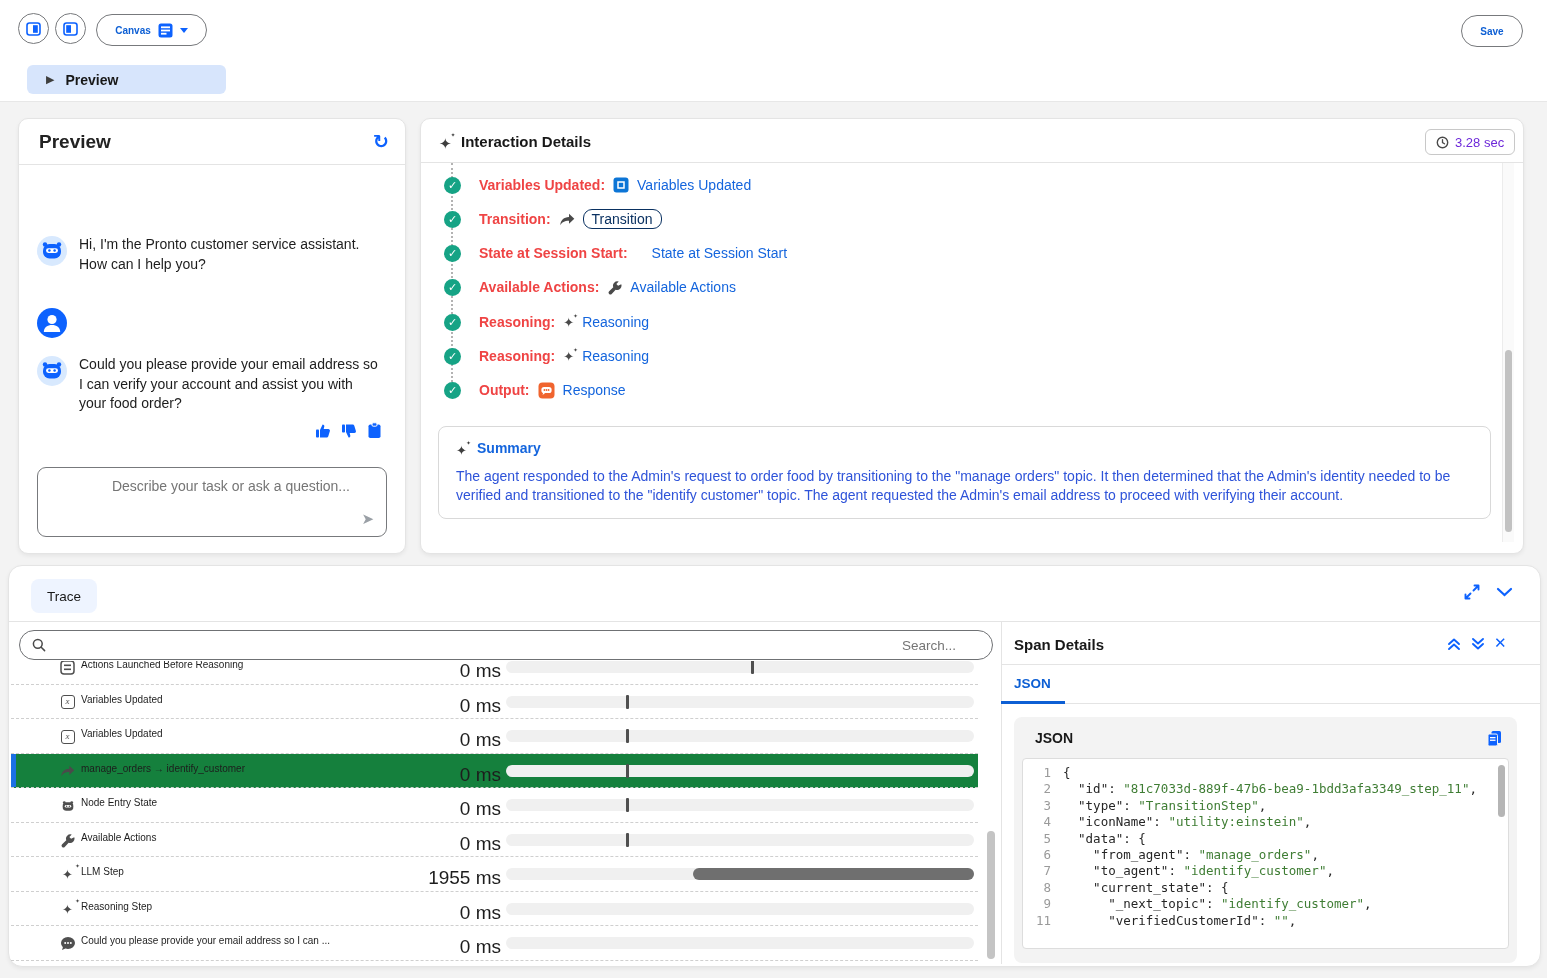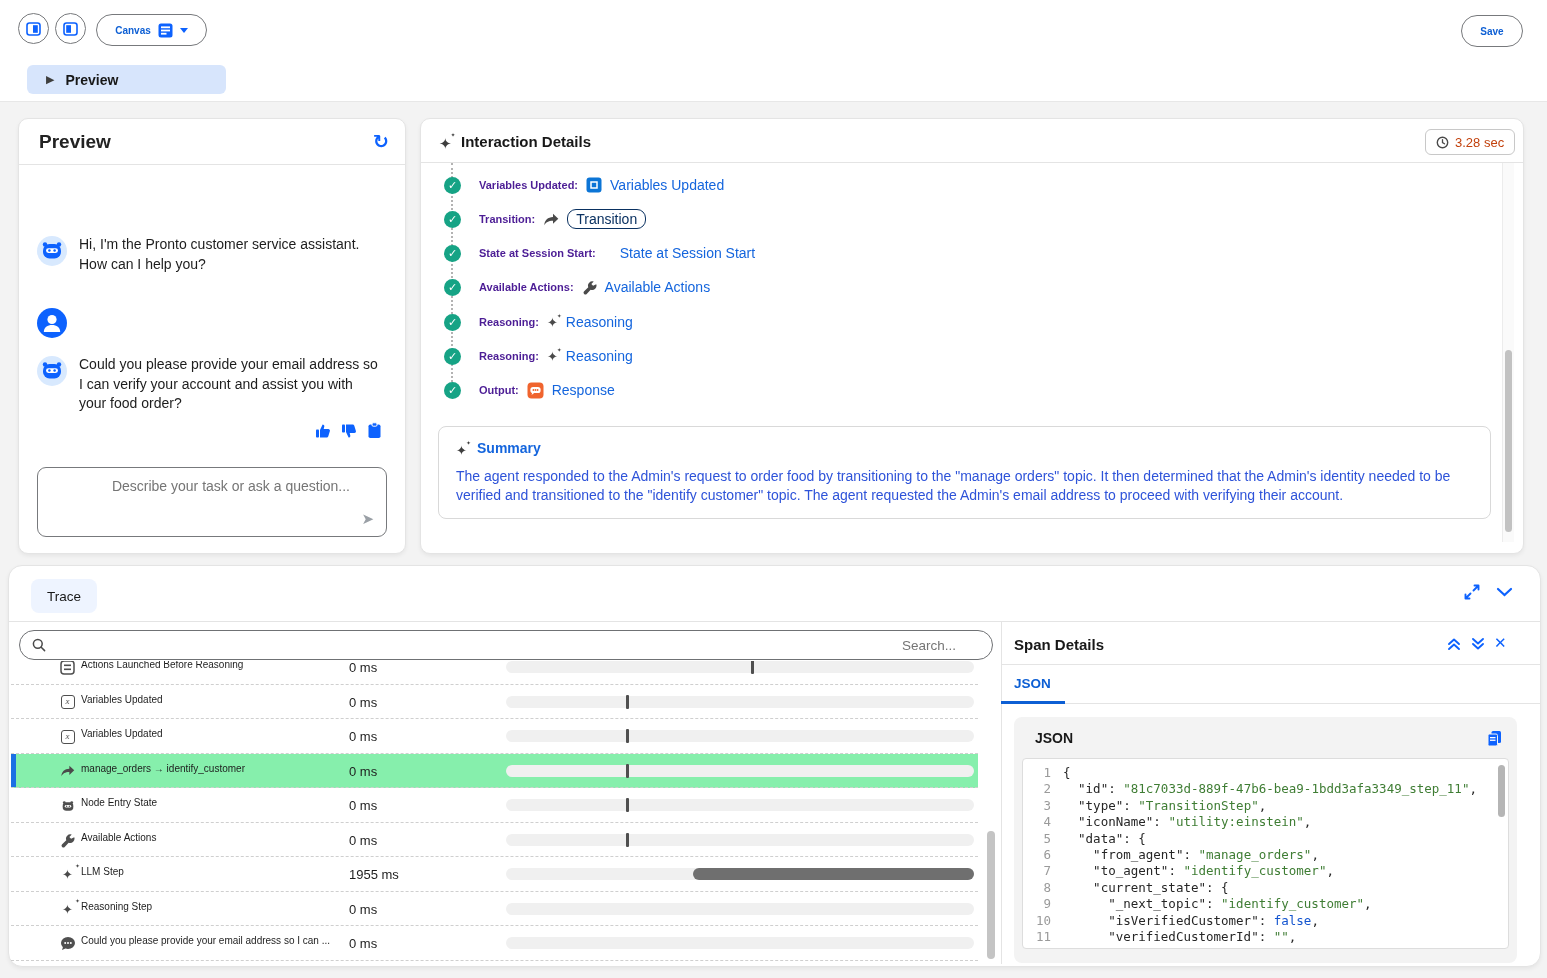--- a/index.html
+++ b/index.html
@@ -11,32 +11,32 @@
   .bar{position:absolute;left:0;width:100%;background:#fff;}
   .pill{display:flex;align-items:center;justify-content:center;gap:7px;background:#fff;
         border:1px solid #77797c;border-radius:16px;height:32px;cursor:pointer;
         font-weight:700;font-size:10px;color:#0d5fd4;box-sizing:border-box;}
   .circle-btn{width:31px;height:31px;border-radius:50%;border:1px solid #77797c;background:#fff;
         display:flex;align-items:center;justify-content:center;cursor:pointer;}
   .link{color:#1465dd;font-size:14px;text-decoration:none;cursor:pointer;}
   .tl-row{position:absolute;left:443px;height:22px;display:flex;align-items:center;gap:8px;}
   .check{width:17px;height:17px;border-radius:50%;background:#16a385;color:#fff;font-size:11px;
         font-weight:700;display:flex;align-items:center;justify-content:center;margin-right:10px;flex:none;}
-  .tl-label{font-size:11px;font-weight:700;color:#4c1d95;white-space:nowrap;}
+  .tl-label{font-size:14px;font-weight:700;color:#ef4444;white-space:nowrap;}
   .sparkle{position:relative;font-size:13px;color:#4a4a4a;line-height:1;}
   .sparkle::after{content:"✦";position:absolute;font-size:6px;right:-4px;top:-3px;color:inherit;}
   .badge-outline{border:1.5px solid #0a3161;border-radius:9px;padding:1px 8px;font-size:14px;color:#0a3161;background:#fff;}
   .trace-row{position:absolute;left:0;width:100%;height:34.5px;border-bottom:1px dashed #cfcfcf;box-sizing:border-box;}
   .trace-row .tr-icon{position:absolute;left:48px;top:9px;width:17px;height:17px;display:flex;align-items:center;justify-content:center;}
   .trace-row .tr-label{position:absolute;left:70px;top:9px;font-size:10px;color:#1d1d1d;white-space:nowrap;}
-  .trace-row .tr-dur{position:absolute;left:338px;width:140px;top:10px;font-size:13px;color:#1d1d1d;text-align:left;}
+  .trace-row .tr-dur{position:absolute;left:350px;width:140px;top:10px;font-size:19px;color:#1d1d1d;text-align:right;}
   .trace-row .tr-track{position:absolute;left:495px;top:11px;width:468px;height:12px;border-radius:6px;background:#f0f0f0;}
   .tick{position:absolute;top:-1px;width:3px;height:14px;border-radius:1px;background:#4f4f4f;}
   .gbar{position:absolute;top:0;height:12px;border-radius:6px;background:#6f6f6f;}
-  .trace-row.sel{background:#86efac;text-decoration:underline;}
+  .trace-row.sel{background:#15803d;text-decoration:underline;}
   .trace-row.sel::before{content:"";position:absolute;left:0;top:0;width:5px;height:100%;background:#1b70e3;}
   .var-box{display:inline-block;width:12px;height:12px;border:1.5px solid #4f4f4f;border-radius:3px;
         font:italic 9px/11px "Liberation Serif","DejaVu Serif",serif;color:#4f4f4f;text-align:center;}
   .code-line{display:flex;line-height:16.4px;font-family:"DejaVu Sans Mono","Liberation Mono",monospace;font-size:12.5px;}
   .code-line .ln{width:26px;text-align:right;margin-right:12px;color:#9a9a9a;flex:none;}
   .code-line .code{white-space:pre;color:#262626;}
   .tk{color:#262626;} .ts{color:#3f7d34;} .tw{color:#1254cf;}
   .msg{position:absolute;font-size:14px;line-height:19.5px;color:#1d1d1d;}
   .avatar{position:absolute;width:30px;height:30px;border-radius:50%;}
   textarea,input{font-family:inherit;text-align:right;}
@@ -139,21 +139,21 @@
   </section>
 
   <section class="card" style="left:420px;top:118px;width:1102px;height:434px;">
     <span class="sparkle abs" style="left:18px;top:16px;font-size:15px;color:#3e3e3e;">✦</span>
     <div class="abs" style="left:40px;top:14px;font-size:15px;font-weight:700;color:#181818;">Interaction Details</div>
     <div class="abs" style="left:1004px;top:10px;height:26px;border:1px solid #c8c8c8;border-radius:6px;display:flex;align-items:center;gap:6px;padding:0 10px;box-sizing:border-box;">
       <svg width="13" height="13" viewBox="0 0 13 13">
           <circle cx="6.5" cy="6.5" r="5.2" fill="none" stroke="#4a4a4a" stroke-width="1.4"></circle>
           <path d="M6.5 3.6v3l2 1.2" fill="none" stroke="#4a4a4a" stroke-width="1.3" stroke-linecap="round"></path>
         </svg>
-      <span style="font-size:13px;color:#c2410c;">3.28 sec</span>
+      <span style="font-size:13px;color:#6d28d9;">3.28 sec</span>
     </div>
     <div class="abs" style="left:0;top:43px;width:100%;height:1px;background:#e4e4e4;"></div>
 
     
     <div class="abs" style="left:30px;top:44px;height:227px;border-left:2px dotted #b3b3b3;"></div>
 
     
     <div class="tl-row" style="left:23px;top:55px;">
       <span class="check">✓</span>
       <span class="tl-label">Variables Updated:</span>
@@ -418,24 +418,20 @@
             </div>
             <div class="code-line">
               <span class="ln">8</span>
               <span class="code">    <span class="tk">"current_state"</span>: {</span>
             </div>
             <div class="code-line">
               <span class="ln">9</span>
               <span class="code">      <span class="tk">"_next_topic"</span>: <span class="ts">"identify_customer"</span>,</span>
             </div>
             <div class="code-line">
-              <span class="ln">10</span>
-              <span class="code">      <span class="tk">"isVerifiedCustomer"</span>: <span class="tw">false</span>,</span>
-            </div>
-            <div class="code-line">
               <span class="ln">11</span>
               <span class="code">      <span class="tk">"verifiedCustomerId"</span>: <span class="ts">""</span>,</span>
             </div>
           </div>
         <div style="position:absolute;right:3px;top:6px;width:7px;height:52px;border-radius:4px;background:#b5b5b5;"></div>
       </div>
     </div>
   </section>
 
 </div>

